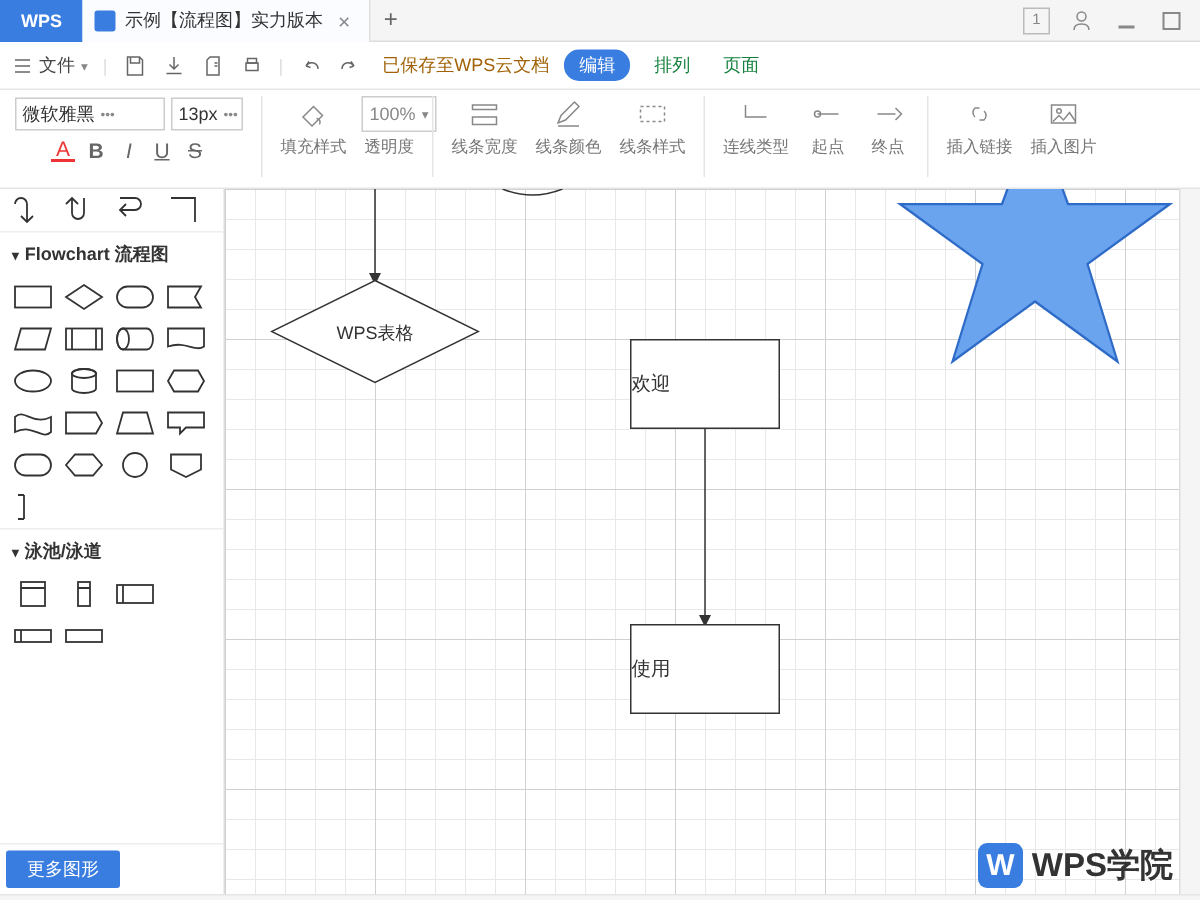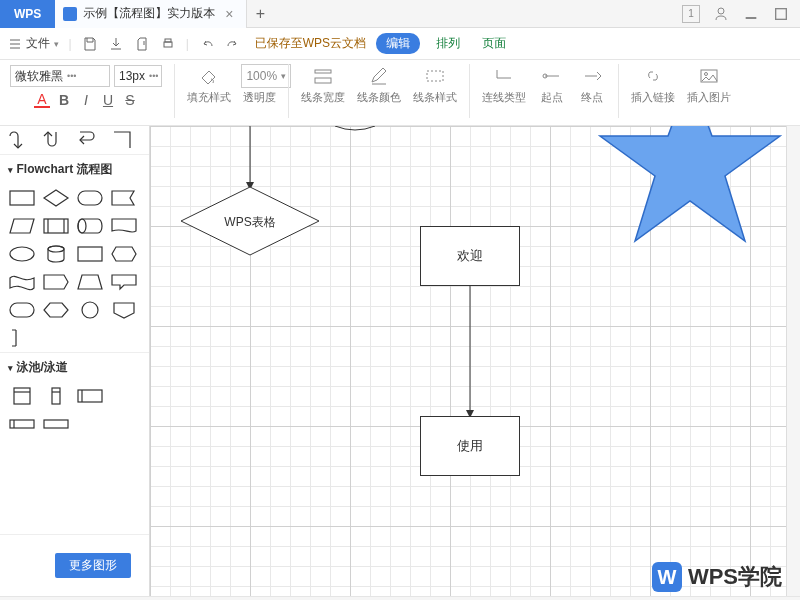--- a/index.html
+++ b/index.html
@@ -39,28 +39,28 @@
 .bigico { width: 28px; height: 24px; display: flex; align-items: center; justify-content: center; color: #888; }
 .bigico svg { width: 22px; height: 20px; }
 
 .main { display: flex; height: calc(600px - 28px - 32px - 66px - 4px); }
 .sidebar { width: 150px; border-right: 1px solid #ddd; overflow: hidden; display: flex; flex-direction: column; }
 .shape-row { display: flex; gap: 6px; padding: 4px 8px; }
 .shape { width: 28px; height: 20px; }
 .shape svg { width: 100%; height: 100%; stroke: #333; fill: none; stroke-width: 1.2; }
 .sb-head { display: flex; align-items: center; gap: 4px; padding: 6px 8px; font-size: 12px; font-weight: bold; color: #333; border-top: 1px solid #eee; }
 .sb-head .tri { font-size: 9px; }
-.sidebar-footer { margin-top: auto; padding: 18px; display: flex; justify-content: flex-end; border-top: 1px solid #eee; }
+.sidebar-footer { margin-top: auto; padding: 4px; display: flex; justify-content: flex-start; border-top: 1px solid #eee; }
 .more-btn { background: #3a7de0; color: #fff; padding: 4px 14px; font-size: 12px; border-radius: 2px; }
 
 .canvas { flex: 1; position: relative; overflow: hidden; background: #fff; }
 .grid { position: absolute; inset: 0; background-image: linear-gradient(#e8e8e8 1px, transparent 1px), linear-gradient(90deg, #e8e8e8 1px, transparent 1px); background-size: 20px 20px; }
 .majgrid { position: absolute; inset: 0; background-image: linear-gradient(#d0d0d0 1px, transparent 1px), linear-gradient(90deg, #d0d0d0 1px, transparent 1px); background-size: 100px 100px; }
 .canvas svg.overlay { position: absolute; inset: 0; width: 100%; height: 100%; }
-.node { position: absolute; border: 1px solid #333; background: #fff; display: flex; align-items: center; justify-content: center; font-size: 13px; }
+.node { position: absolute; border: 1px solid #333; background: #fff; display: flex; align-items: center; justify-content: flex-start; font-size: 13px; }
 .diamond { position: absolute; }
 .star { position: absolute; }
 .rsb { position: absolute; right: 0; top: 0; bottom: 0; width: 14px; border-left: 1px solid #ddd; background: #f5f5f5; }
 
 .watermark { position: absolute; right: 18px; bottom: 8px; display: flex; align-items: center; gap: 6px; font-size: 22px; font-weight: bold; color: #333; }
 .watermark .wico { width: 30px; height: 30px; background: #3a7de0; border-radius: 6px; display: flex; align-items: center; justify-content: center; color: #fff; font-size: 20px; font-weight: bold; }
 
 .bottom-bar { height: 4px; background: #f5f5f5; border-top: 1px solid #e5e5e5; }
 </style>
 </head>

